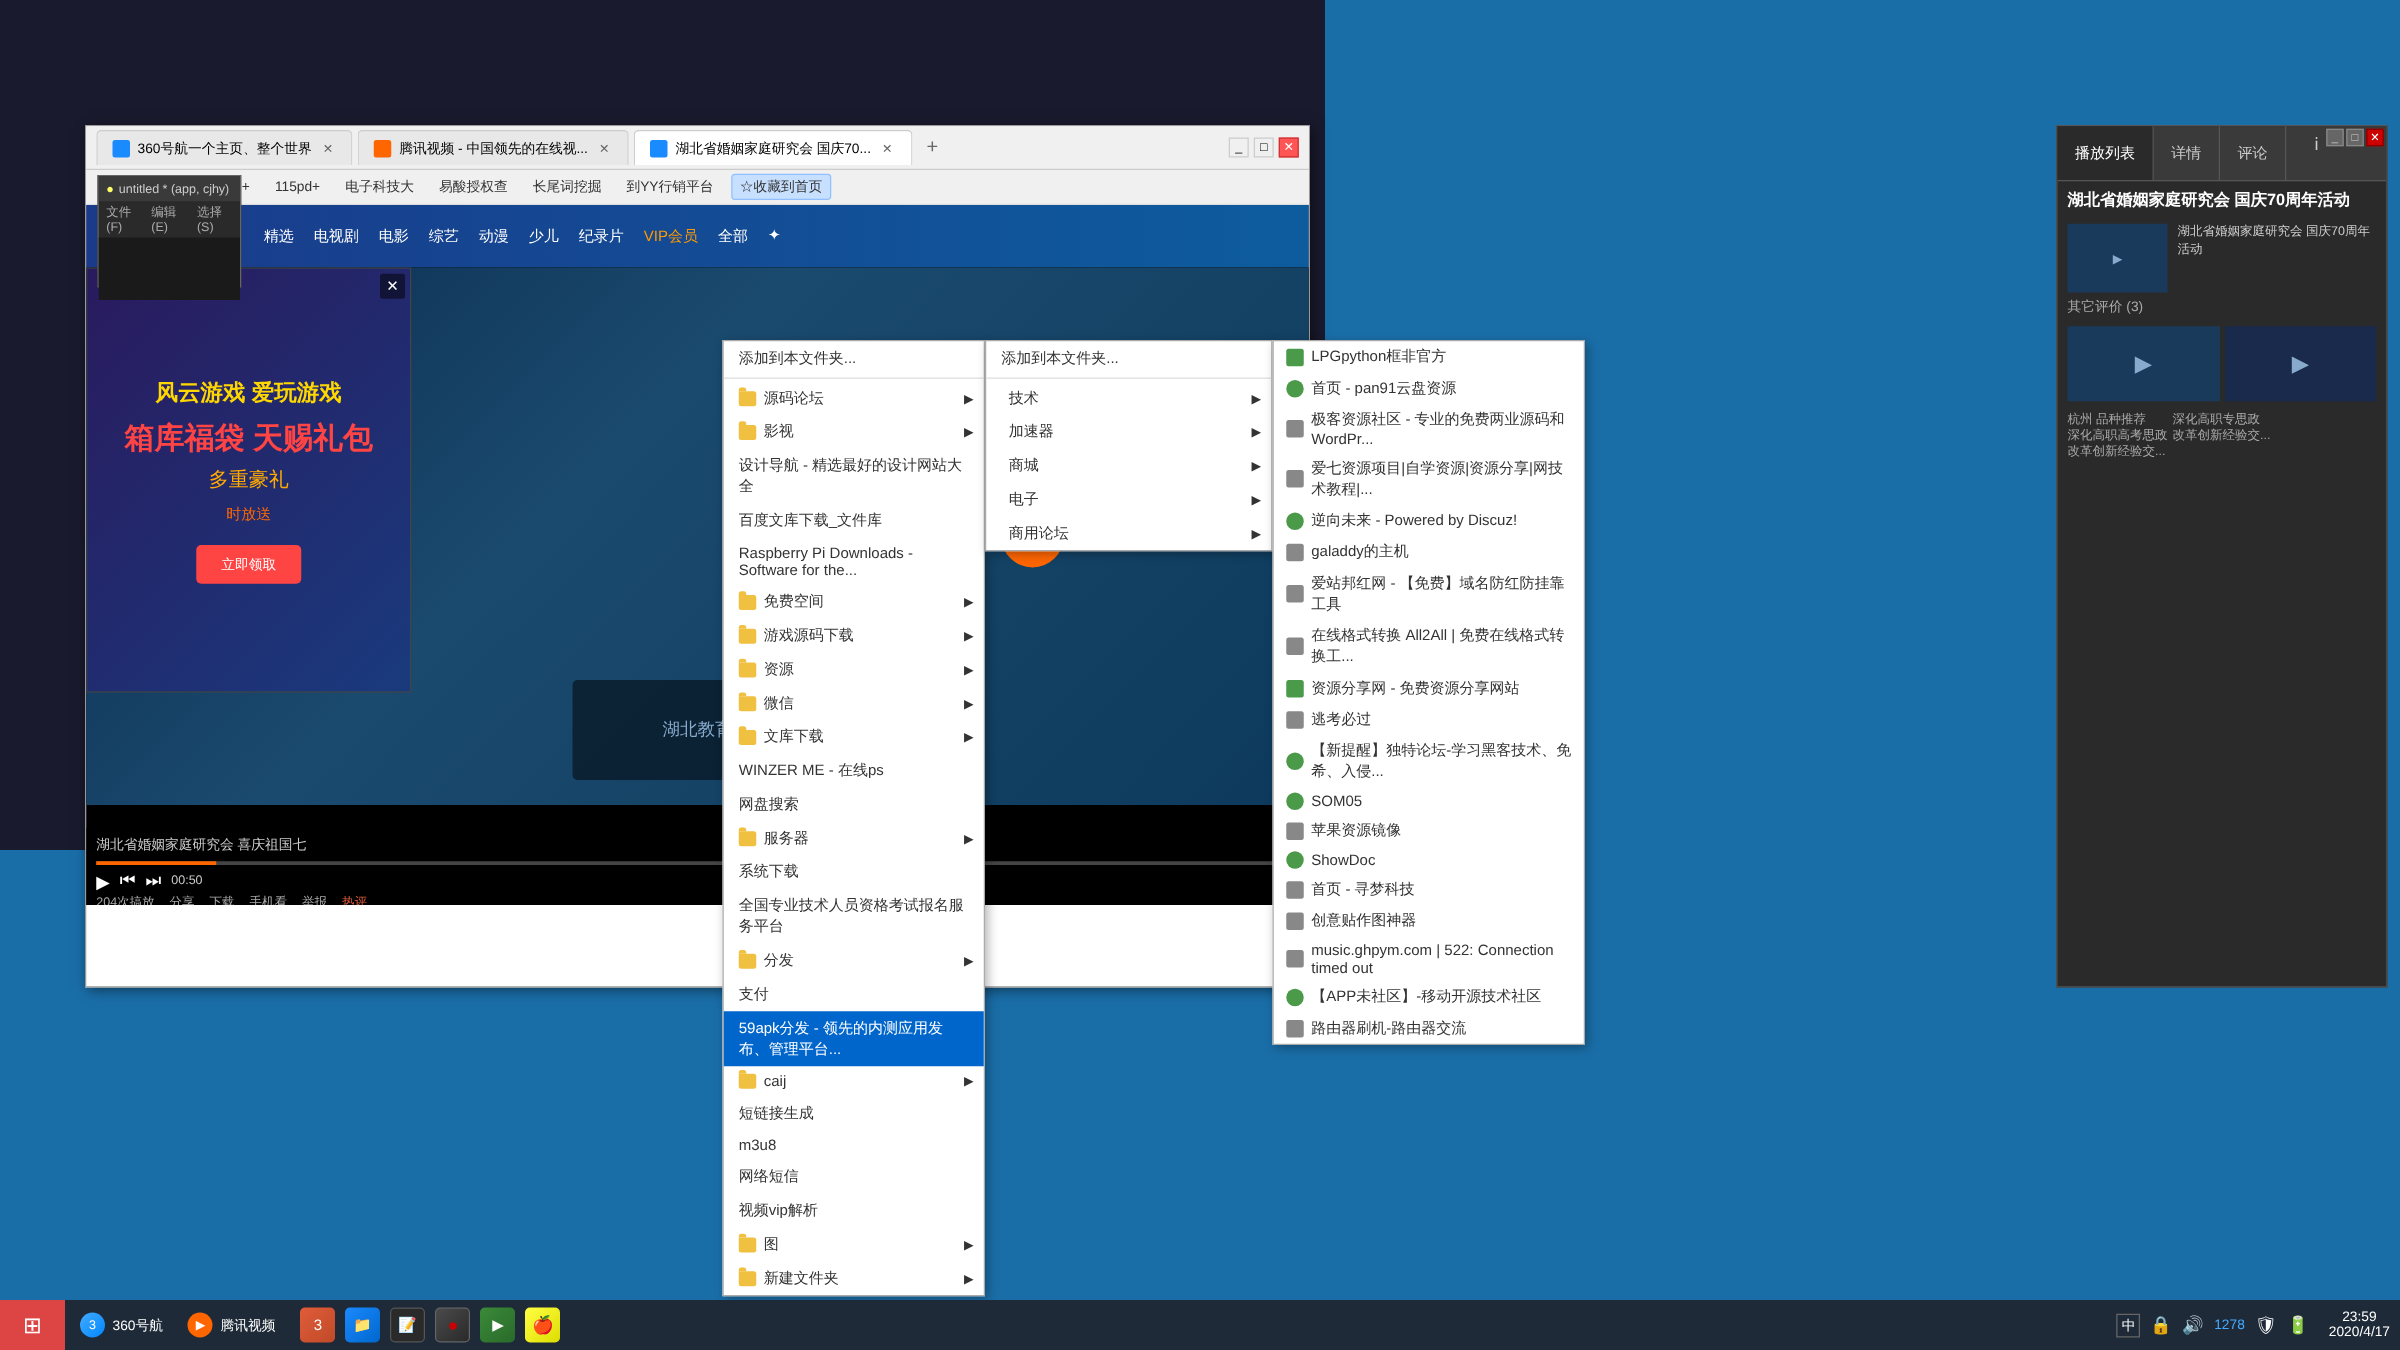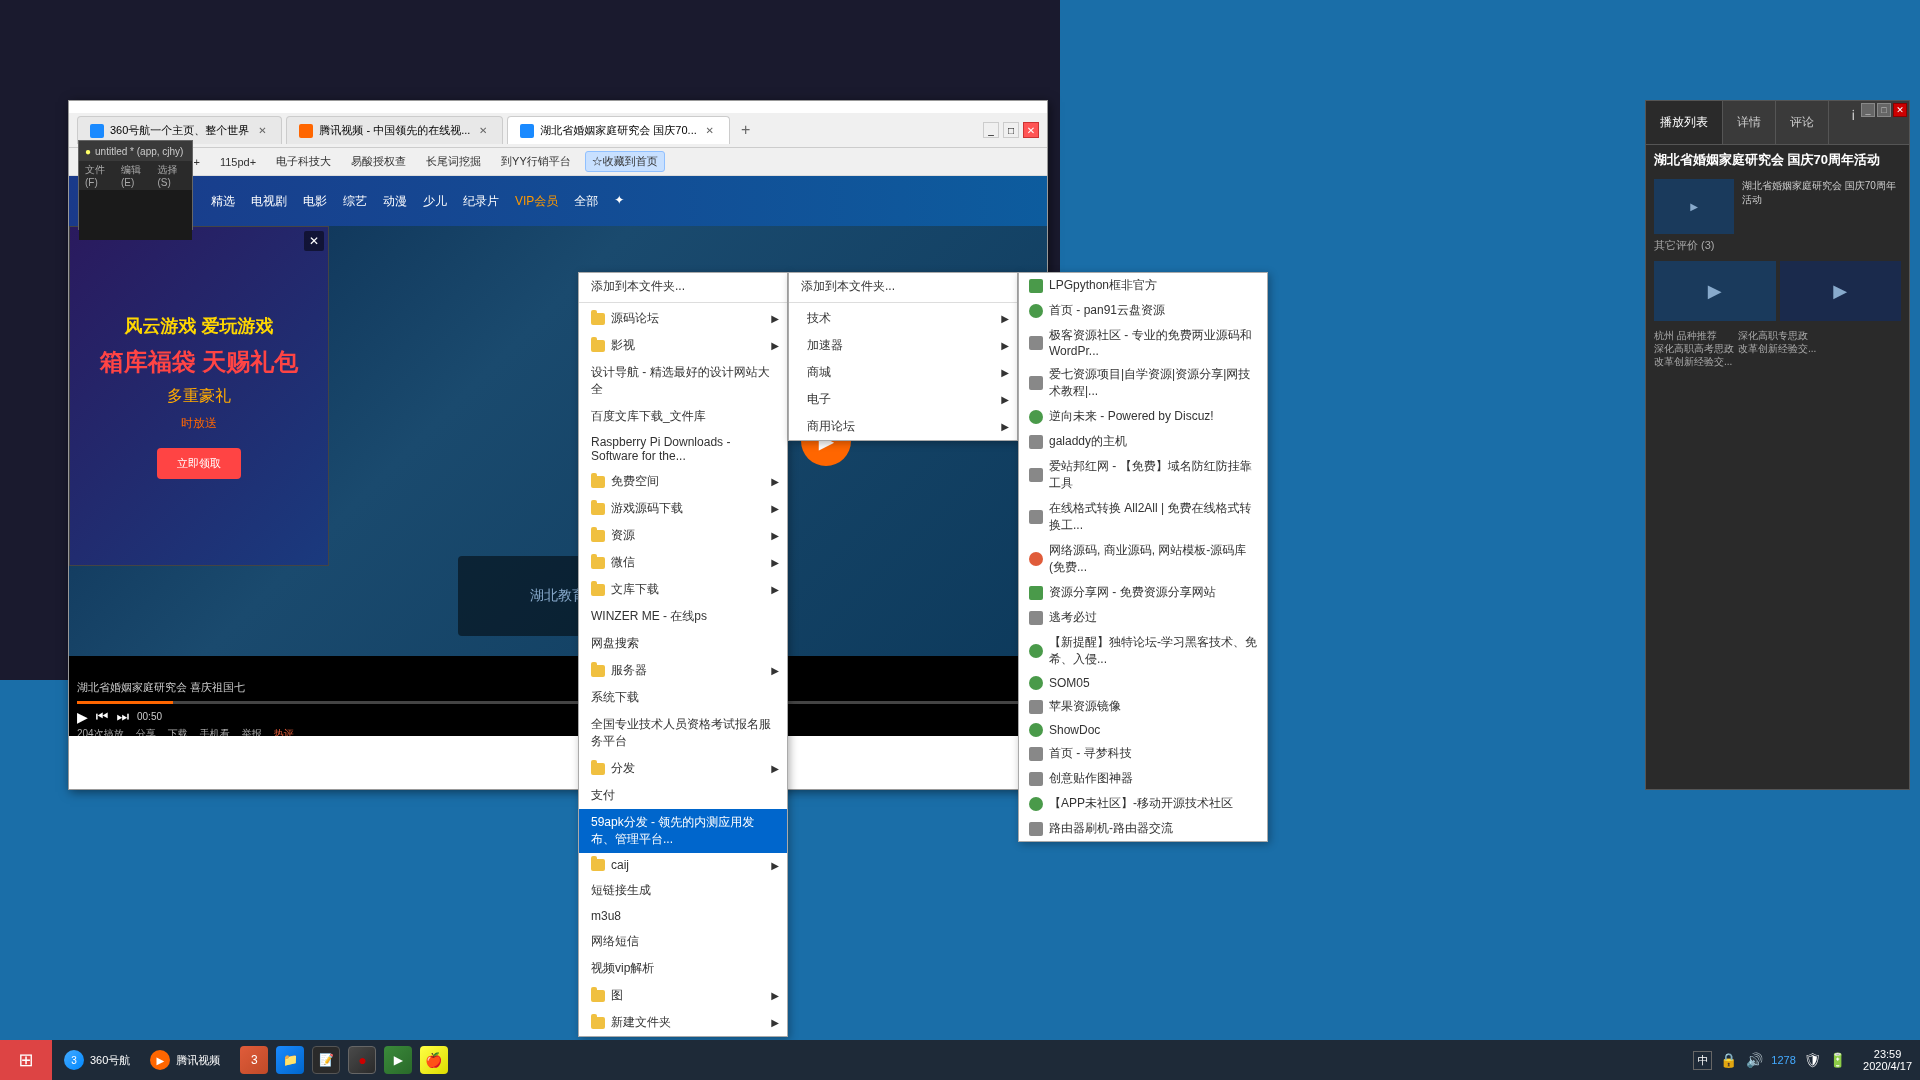--- a/index.html
+++ b/index.html
@@ -100,21 +100,20 @@
       z-index: 100;
     }
     .browser-titlebar {
       height: 35px;
       background: #f0f0f0;
       display: flex;
       align-items: center;
       border-bottom: 1px solid #ccc;
       padding: 0 8px;
       gap: 4px;
-      margin-top: 12px;
     }
     .browser-tab {
       height: 28px;
       padding: 0 12px;
       background: #e8e8e8;
       border: 1px solid #ccc;
       border-bottom: none;
       border-radius: 4px 4px 0 0;
       display: flex;
       align-items: center;
@@ -781,24 +780,20 @@
     </div>
     <div class="right-sub-item">
       <div class="site-icon" style="background:#888;"></div>
       <span>爱站邦红网 - 【免费】域名防红防挂靠工具</span>
     </div>
     <div class="right-sub-item">
       <div class="site-icon" style="background:#888;"></div>
       <span>在线格式转换 All2All | 免费在线格式转换工...</span>
     </div>
     <div class="right-sub-item">
-      <div class="site-icon" style="background:#e05c3a;border-radius:50%;"></div>
-      <span>网络源码, 商业源码, 网站模板-源码库(免费...</span>
-    </div>
-    <div class="right-sub-item">
       <div class="site-icon" style="background:#4a9a4a;"></div>
       <span>资源分享网 - 免费资源分享网站</span>
     </div>
     <div class="right-sub-item">
       <div class="site-icon" style="background:#888;"></div>
       <span>逃考必过</span>
     </div>
     <div class="right-sub-item">
       <div class="site-icon" style="background:#4a9a4a;border-radius:50%;"></div>
       <span>【新提醒】独特论坛-学习黑客技术、免希、入侵...</span>
@@ -815,20 +810,24 @@
       <div class="site-icon" style="background:#4a9a4a;border-radius:50%;"></div>
       <span>ShowDoc</span>
     </div>
     <div class="right-sub-item">
       <div class="site-icon" style="background:#888;"></div>
       <span>首页 - 寻梦科技</span>
     </div>
     <div class="right-sub-item">
       <div class="site-icon" style="background:#888;"></div>
       <span>创意贴作图神器</span>
+    </div>
+    <div class="right-sub-item">
+      <div class="site-icon" style="background:#888;"></div>
+      <span>music.ghpym.com | 522: Connection timed out</span>
     </div>
     <div class="right-sub-item">
       <div class="site-icon" style="background:#4a9a4a;border-radius:50%;"></div>
       <span>【APP未社区】-移动开源技术社区</span>
     </div>
     <div class="right-sub-item">
       <div class="site-icon" style="background:#888;"></div>
       <span>路由器刷机-路由器交流</span>
     </div>
   </div>

